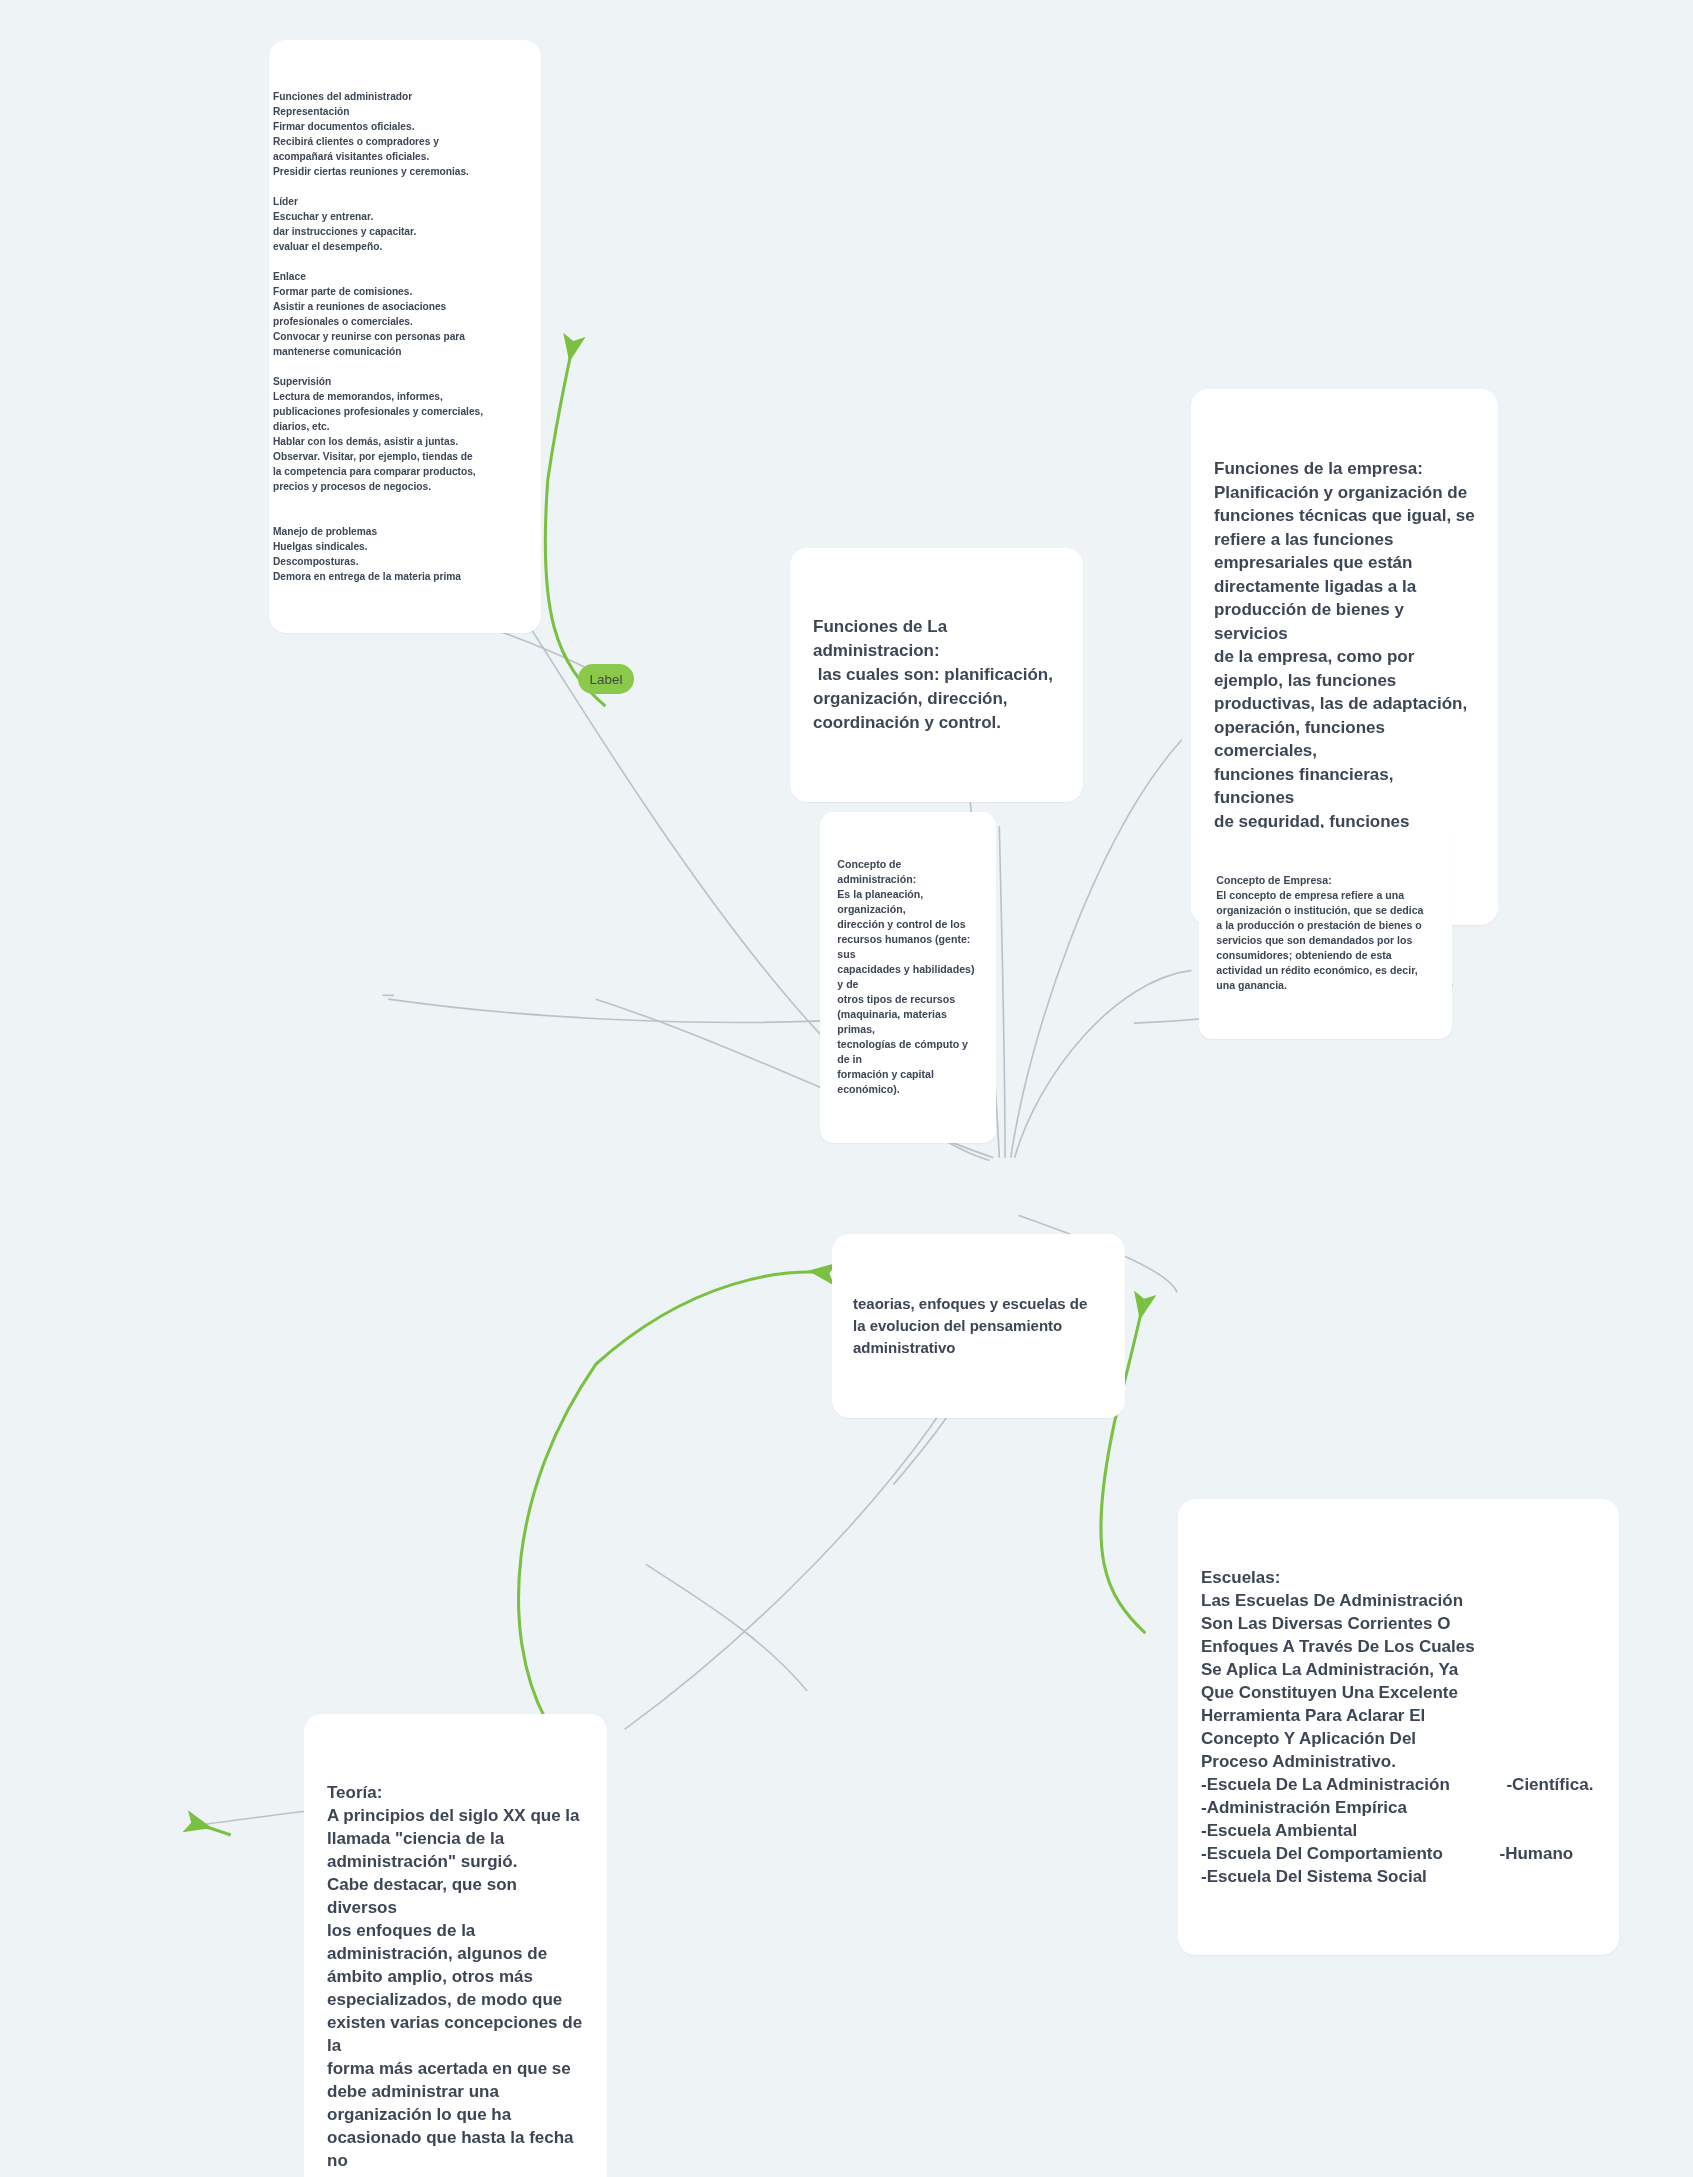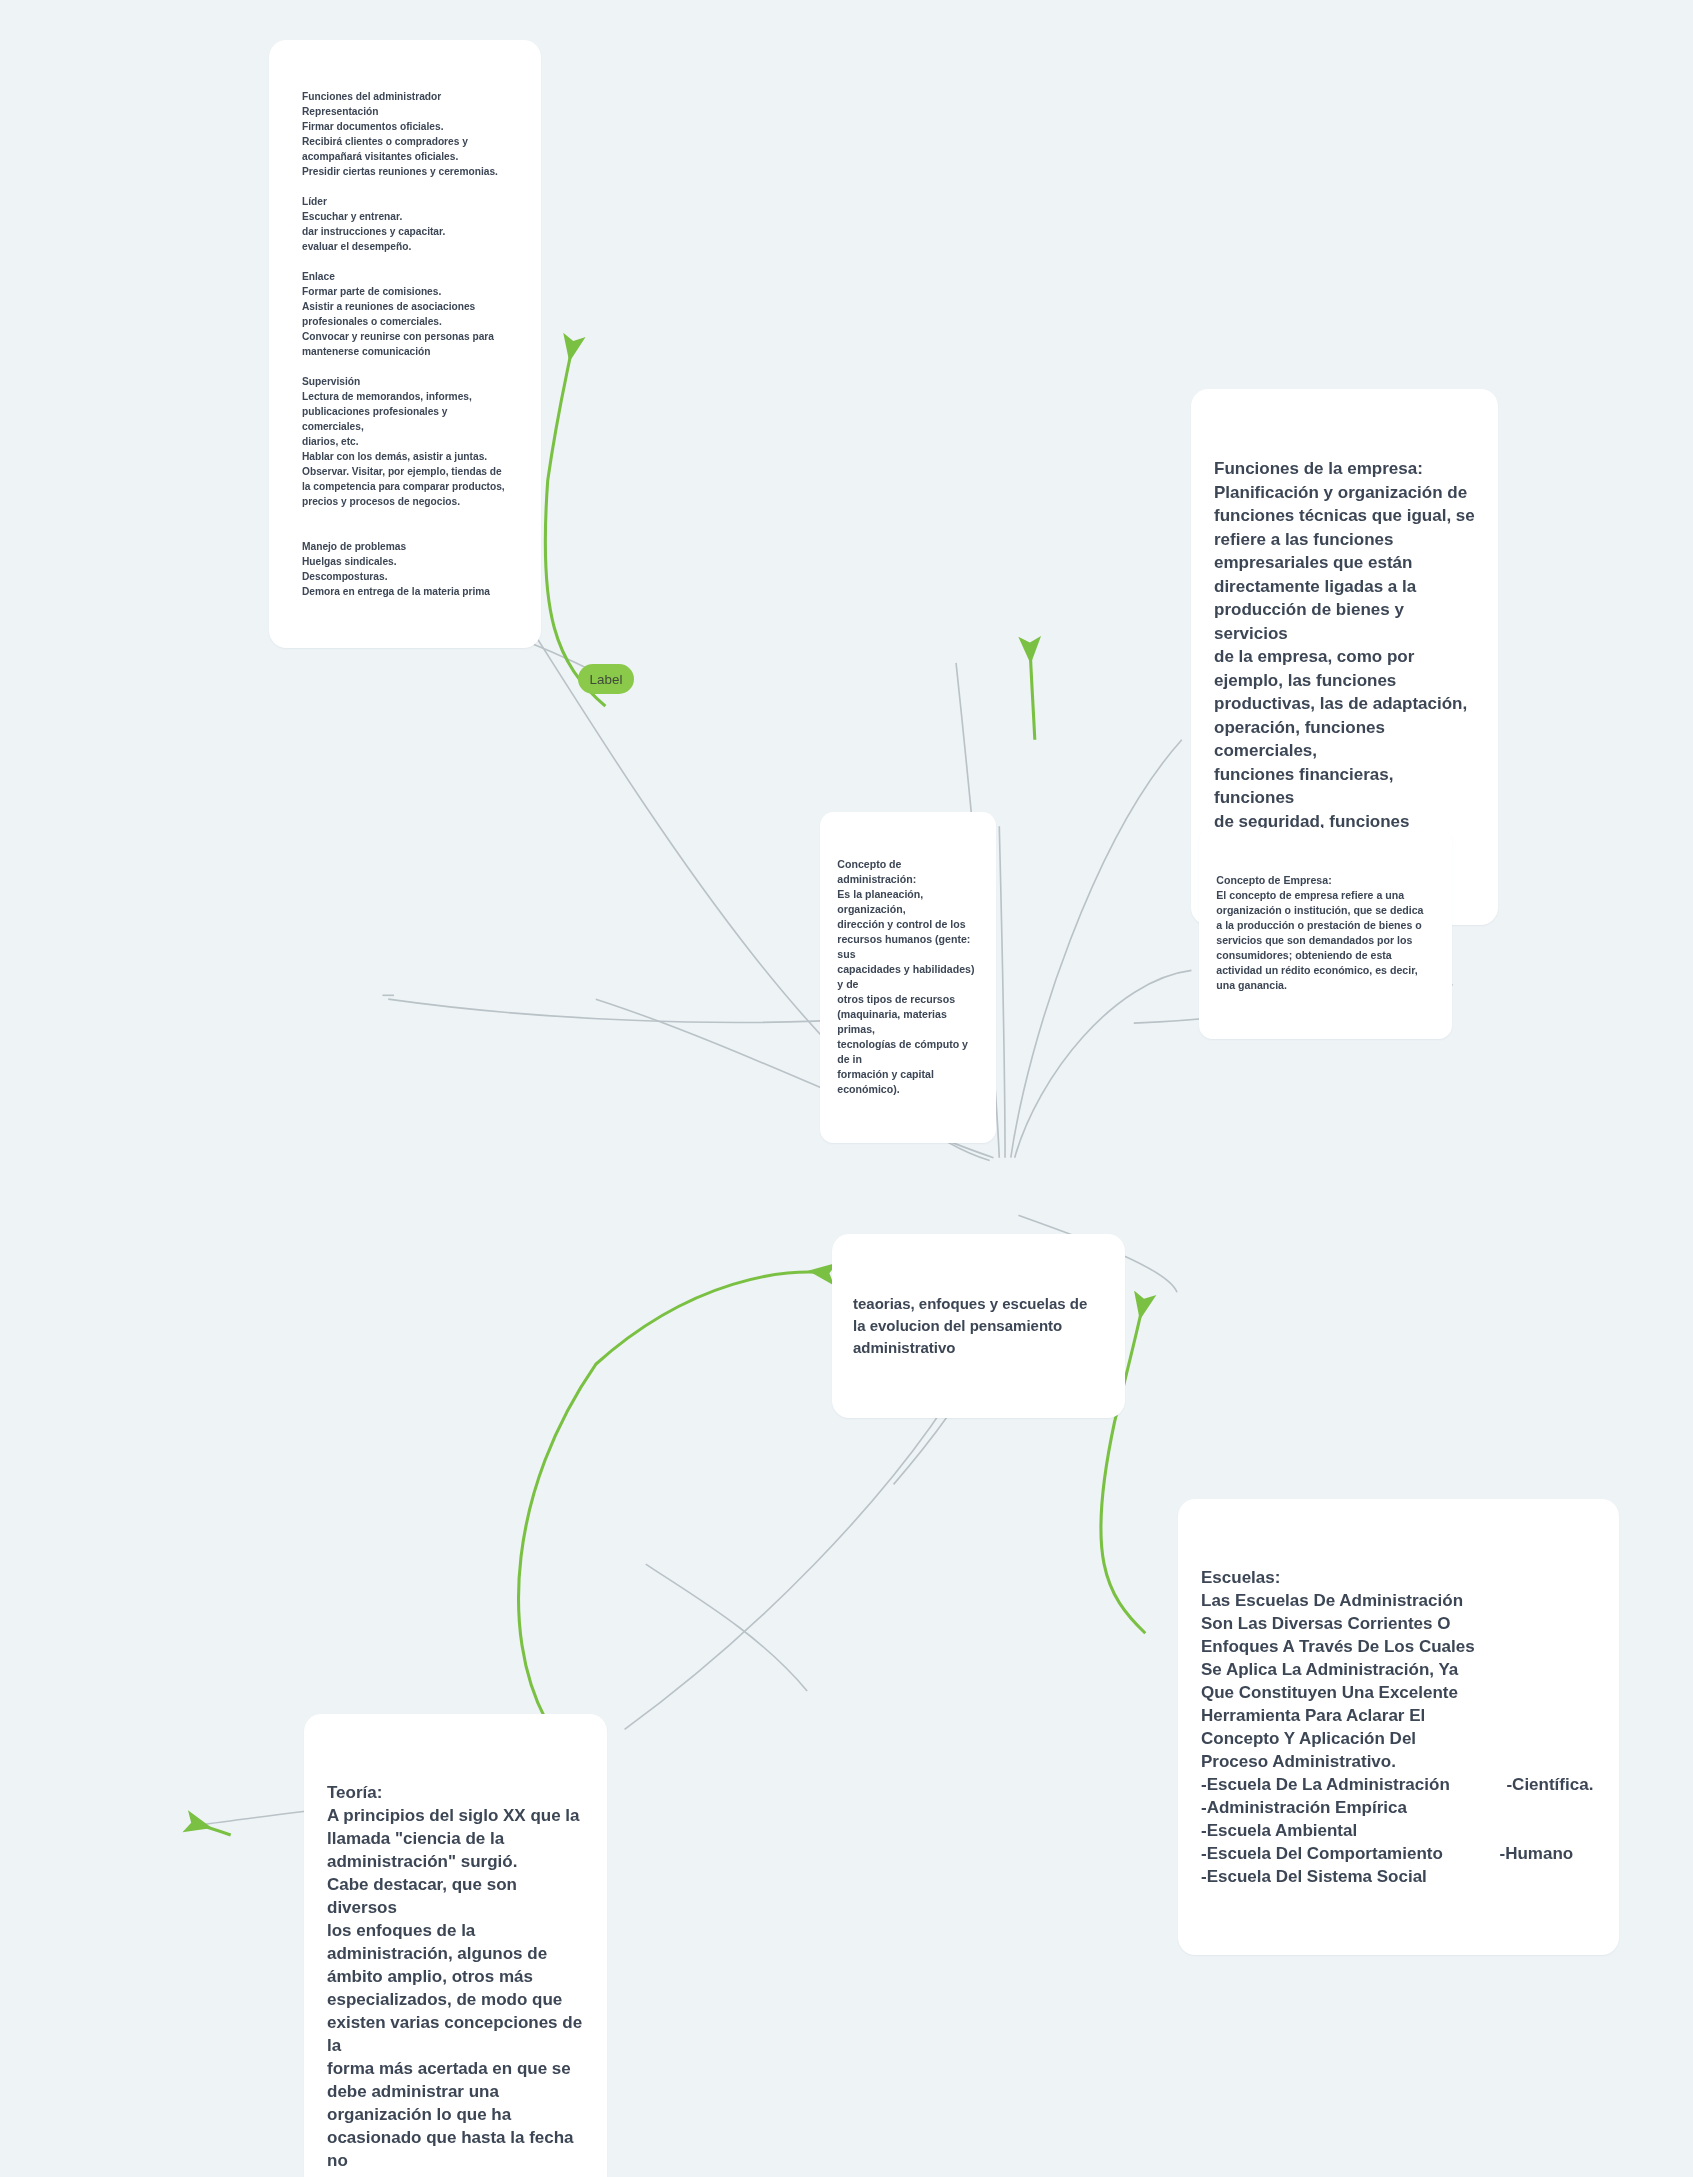--- a/index.html
+++ b/index.html
@@ -109,21 +109,21 @@
     <g fill="none" stroke="#7ac143" stroke-width="3.2" marker-end="url(#arrow-green)">
       <path d="M630,735 C578,690 560,640 570,500 C580,430 590,390 596,358"></path>
       <path d="M1077,770 C1075,730 1073,700 1072,672"></path>
       <path d="M1545,790 C1548,740 1545,710 1540,690"></path>
       <path d="M1192,1700 C1150,1660 1130,1620 1160,1480 C1175,1420 1185,1380 1190,1355"></path>
       <path d="M568,1790 C520,1700 530,1550 620,1420 C720,1330 820,1320 860,1325"></path>
       <path d="M240,1910 C220,1903 210,1900 202,1898"></path>
     </g>
   </svg>
 
-  <div class="node" id="node-funciones-administrador" style="left:269px;top:40px;width:272px;padding:19px 33px;font-size:10.2px;line-height:15px;">
+  <div class="node" id="node-funciones-administrador" style="left:269px;top:40px;width:272px;padding:19px 4px;font-size:10.2px;line-height:15px;">
     <span class="txt">Funciones del administrador
 Representación
 Firmar documentos oficiales.
 Recibirá clientes o compradores y
 acompañará visitantes oficiales.
 Presidir ciertas reuniones y ceremonias.
 
 Líder
 Escuchar y entrenar.
 dar instrucciones y capacitar.
@@ -145,20 +145,26 @@
 la competencia para comparar productos,
 precios y procesos de negocios.
 
 
 Manejo de problemas
 Huelgas sindicales.
 Descomposturas.
 Demora en entrega de la materia prima</span>
   </div>
 
+  <div class="node" id="node-funciones-administracion" style="left:790px;top:548px;width:293px;padding:19px 23px;font-size:17px;line-height:24px;">
+    <span class="txt">Funciones de La administracion:
+ las cuales son: planificación,
+organización, dirección,
+coordinación y control.</span>
+  </div>
 
   <div class="node" id="node-funciones-empresa" style="left:1191px;top:389px;width:307px;padding:21px 23px;font-size:17px;line-height:23.5px;">
     <span class="txt">Funciones de la empresa:
 Planificación y organización de
 funciones técnicas que igual, se
 refiere a las funciones
 empresariales que están
 directamente ligadas a la
 producción de bienes y servicios
 de la empresa, como por

